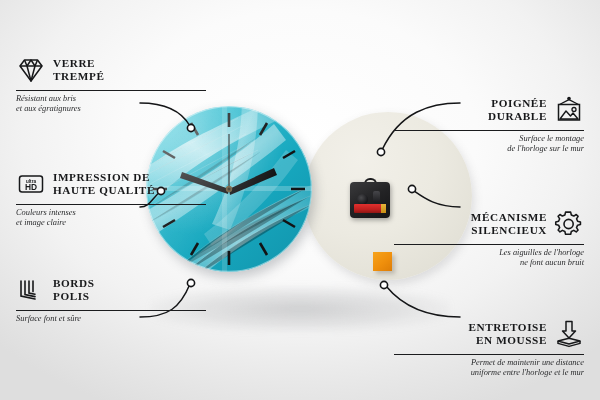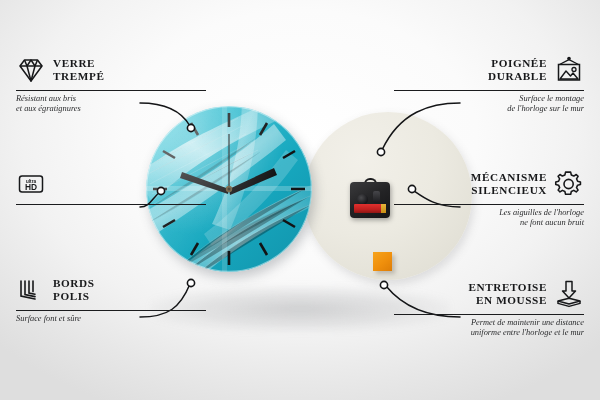--- a/index.html
+++ b/index.html
@@ -110,21 +110,21 @@
 
   
   .callout { position: absolute; width: 190px; }
   .callout.left  { text-align: left;  }
   .callout.right { text-align: right; }
 
   .co-head {
     display: flex; align-items: center; gap: 7px;
     height: 36px;
   }
-  .callout.right .co-head { flex-direction: row-reverse; }
+  .callout.right .co-head { flex-direction: row-reverse; margin-top: 40px; }
 
   .co-icon { width: 30px; height: 30px; flex: 0 0 30px; display: block; }
 
   .co-title {
     font-family: "Liberation Serif", serif;
     font-weight: 700;
     font-size: 11.2px;
     line-height: 12.6px;
     letter-spacing: 0.6px;
     color: #17181a;
@@ -296,22 +296,26 @@
 et aux égratignures</div>
   </div>
 
   <div class="callout left" id="callout-impression-hd">
     <div class="co-head">
       <svg class="co-icon" viewBox="0 0 30 30">
         <rect x="3.5" y="7" width="23" height="16" rx="2.5" fill="none" stroke="#17181a" stroke-width="1.5"></rect>
         <text x="15" y="14.2" text-anchor="middle" font-family="Liberation Sans, sans-serif" font-size="4.6" font-weight="700" fill="#17181a">ultra</text>
         <text x="15" y="21.2" text-anchor="middle" font-family="Liberation Sans, sans-serif" font-size="8.4" font-weight="700" fill="#17181a">HD</text>
       </svg>
-    </div>
-    <div class="co-rule"></div>
+      <div class="co-title">IMPRESSION DE
+HAUTE QUALITÉ</div>
+    </div>
+    <div class="co-rule"></div>
+    <div class="co-desc">Couleurs intenses
+et image claire</div>
   </div>
 
   <div class="callout left" id="callout-bords-polis">
     <div class="co-head">
       <svg class="co-icon" viewBox="0 0 30 30">
         <g stroke="#17181a" stroke-linecap="round">
           <path d="M5,6 L5,21 L19,24" stroke-width="1.6" fill="none"></path>
           <path d="M9,6 L9,19.5 L19,21.6" stroke-width="1.6" fill="none"></path>
           <path d="M13,6 L13,18 L19,19.2" stroke-width="1.6" fill="none"></path>
           <path d="M17,6 L17,16.6" stroke-width="1.6" fill="none"></path>

